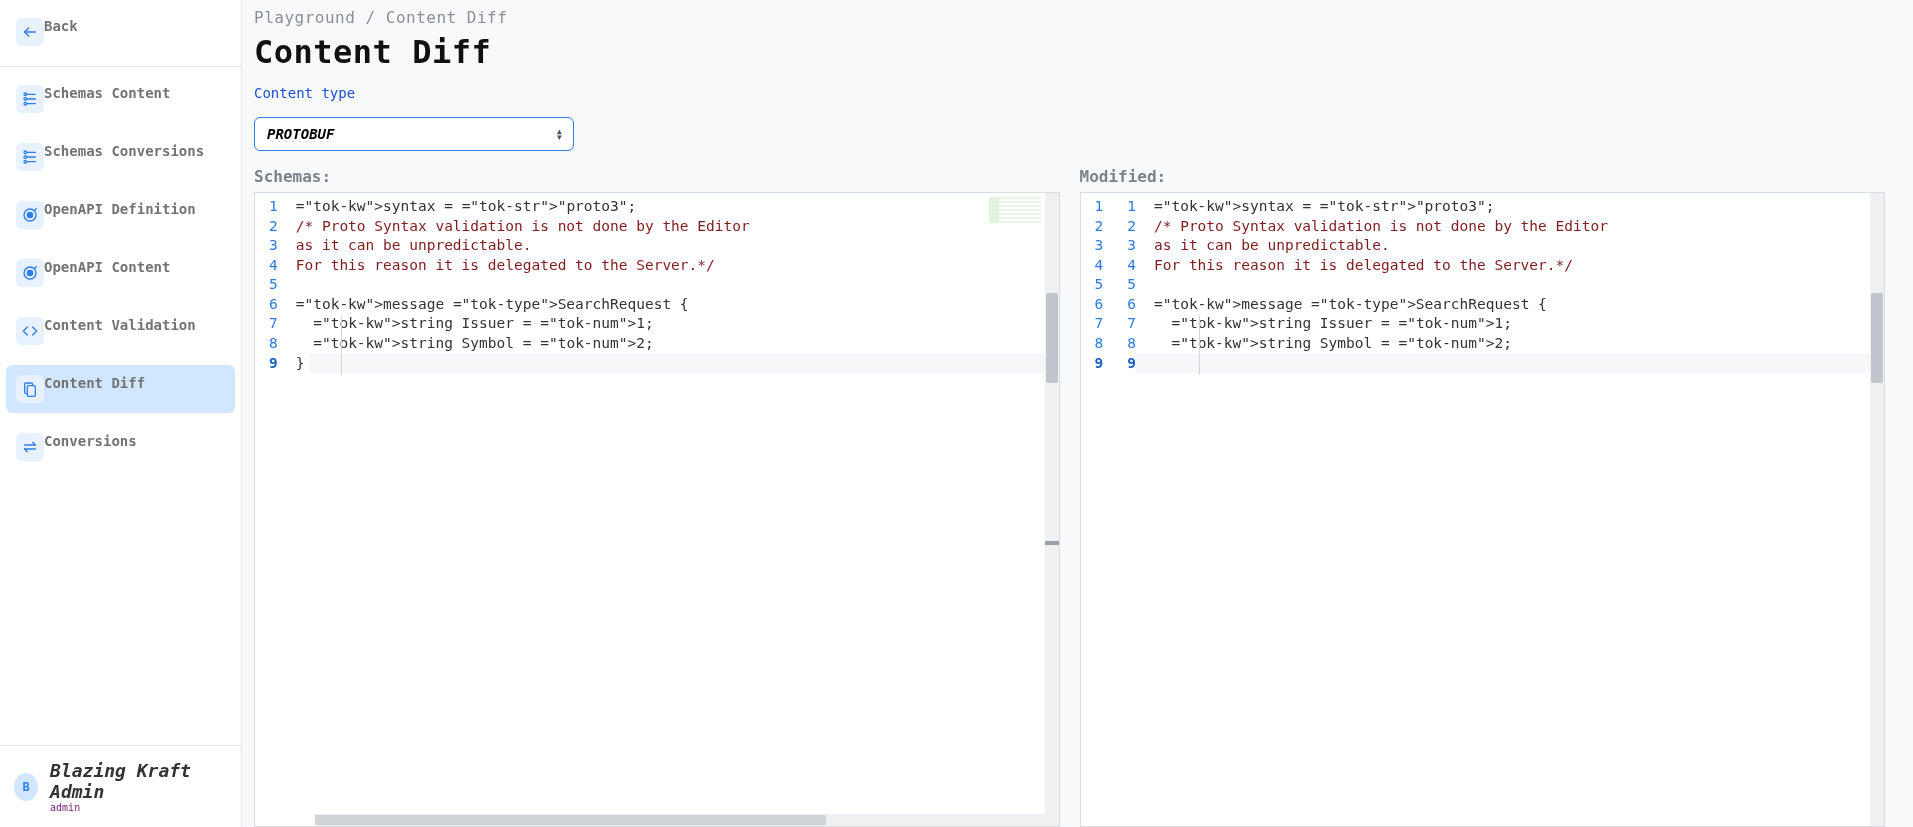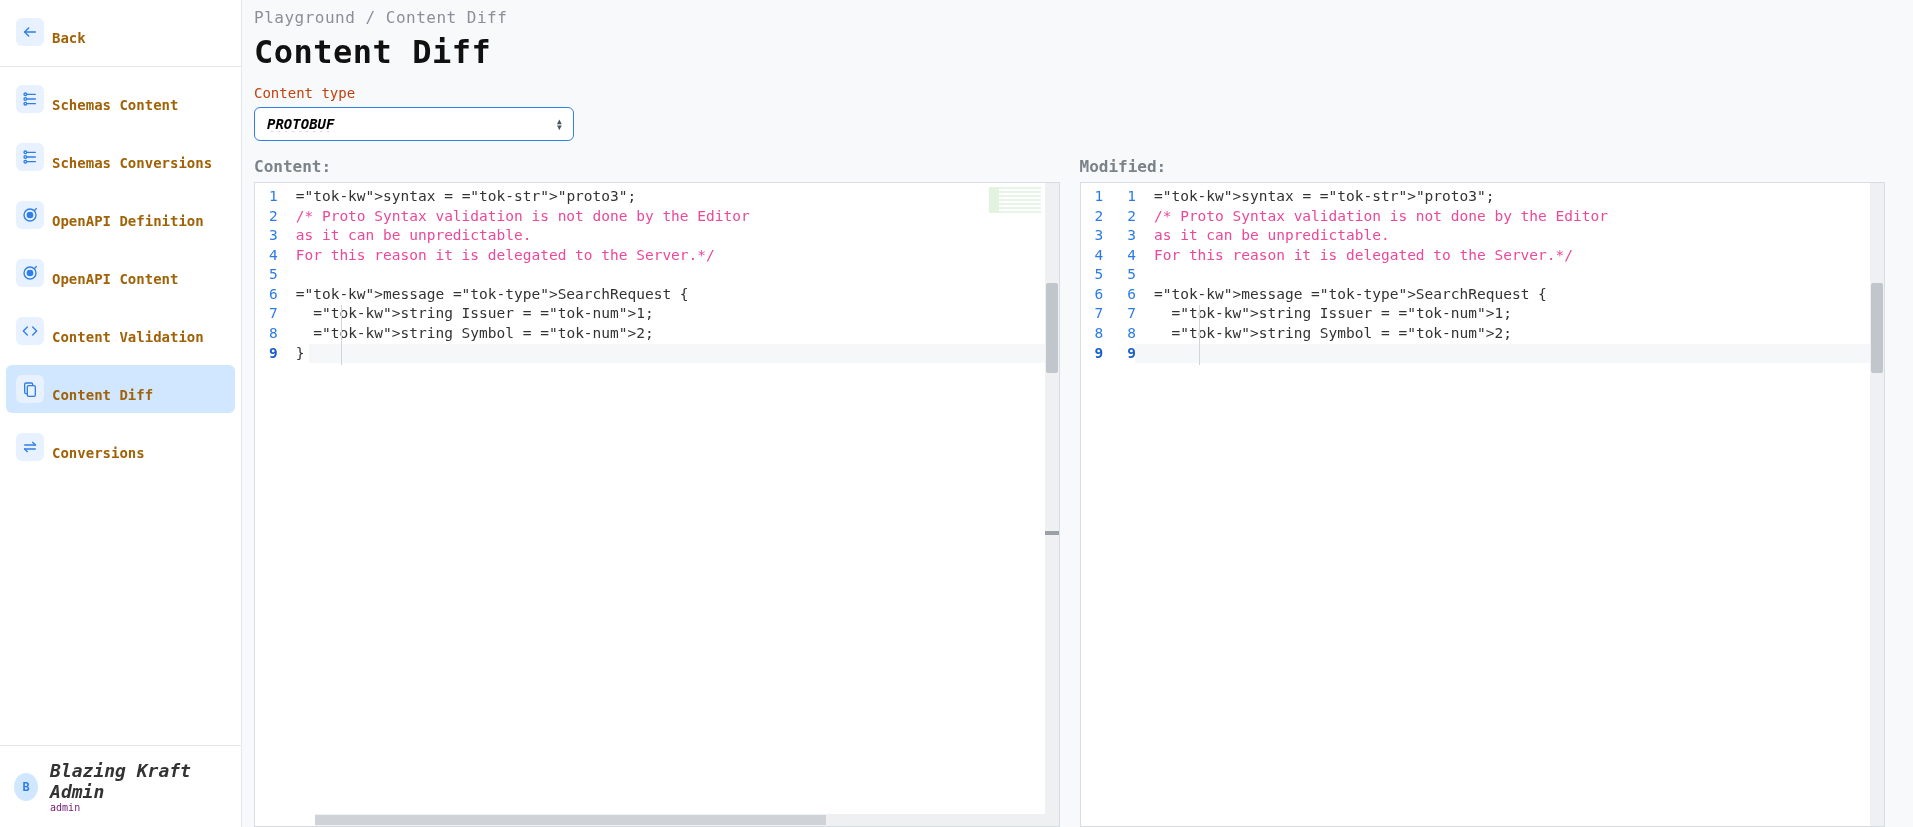--- a/index.html
+++ b/index.html
@@ -19,26 +19,26 @@
     background: #fff;
     border-right: 1px solid #e5e7eb;
     display: flex;
     flex-direction: column;
   }
   .sidebar-top {
     padding: 8px 6px;
   }
   .side-item {
     display: flex;
-    align-items: flex-end;
-    gap: 8px;
+    align-items: flex-start;
+    gap: 0;
     padding: 10px 10px;
     border-radius: 6px;
     cursor: pointer;
-    color: #a16207;
+    color: #737373;
     font-weight: 600;
     font-size: 14px;
   }
   .side-item.active { background: #d0e7ff; }
   .side-icon {
     width: 28px;
     height: 28px;
     border-radius: 6px;
     display: flex;
     align-items: center;
@@ -90,23 +90,23 @@
   }
   .page-title {
     font-size: 32px;
     font-weight: 700;
     color: #111;
     margin-top: 6px;
     margin-bottom: 14px;
     letter-spacing: 0.5px;
   }
   .field-label {
-    color: #c2410c;
+    color: #1d4ed8;
     font-size: 14px;
-    margin-bottom: 6px;
+    margin-bottom: 16px;
   }
   .content-type-wrap { margin-bottom: 16px; }
   .content-type-input {
     width: 320px;
     border: 1.5px solid #2f7fe6;
     border-radius: 6px;
     padding: 8px 30px 8px 12px;
     font-family: inherit;
     font-size: 14px;
     font-weight: 600;
@@ -166,21 +166,21 @@
     padding: 4px 10px 4px 14px;
     color: #2c7be5;
     user-select: none;
     white-space: pre;
   }
   .code {
     padding: 4px 8px;
     white-space: pre;
     flex: 1;
   }
-  .tok-cmt  { color: #ec4899; }
+  .tok-cmt  { color: #7f1d1d; }
   .tok-punc { color: #333; }
 
   .editor .vscroll {
     position: absolute;
     right: 0; top: 0; bottom: 0;
     width: 14px;
     background: #eef0f2;
   }
   .editor .vthumb {
     position: absolute;
@@ -351,21 +351,21 @@
       <span class="ct-chevrons">
         <span>▴</span>
           <span>▾</span>
       </span>
     </div>
   </div>
 
   <div class="diff-row">
 
     <div class="diff-col">
-      <div class="diff-label">Content:</div>
+      <div class="diff-label">Schemas:</div>
       <div class="editor">
         <div class="active-line-bg"></div>
         <div class="editor-body">
           <div class="gutters">
             <div class="gutter" id="orig-gutter">1
 2
 3
 4
 5
 6

